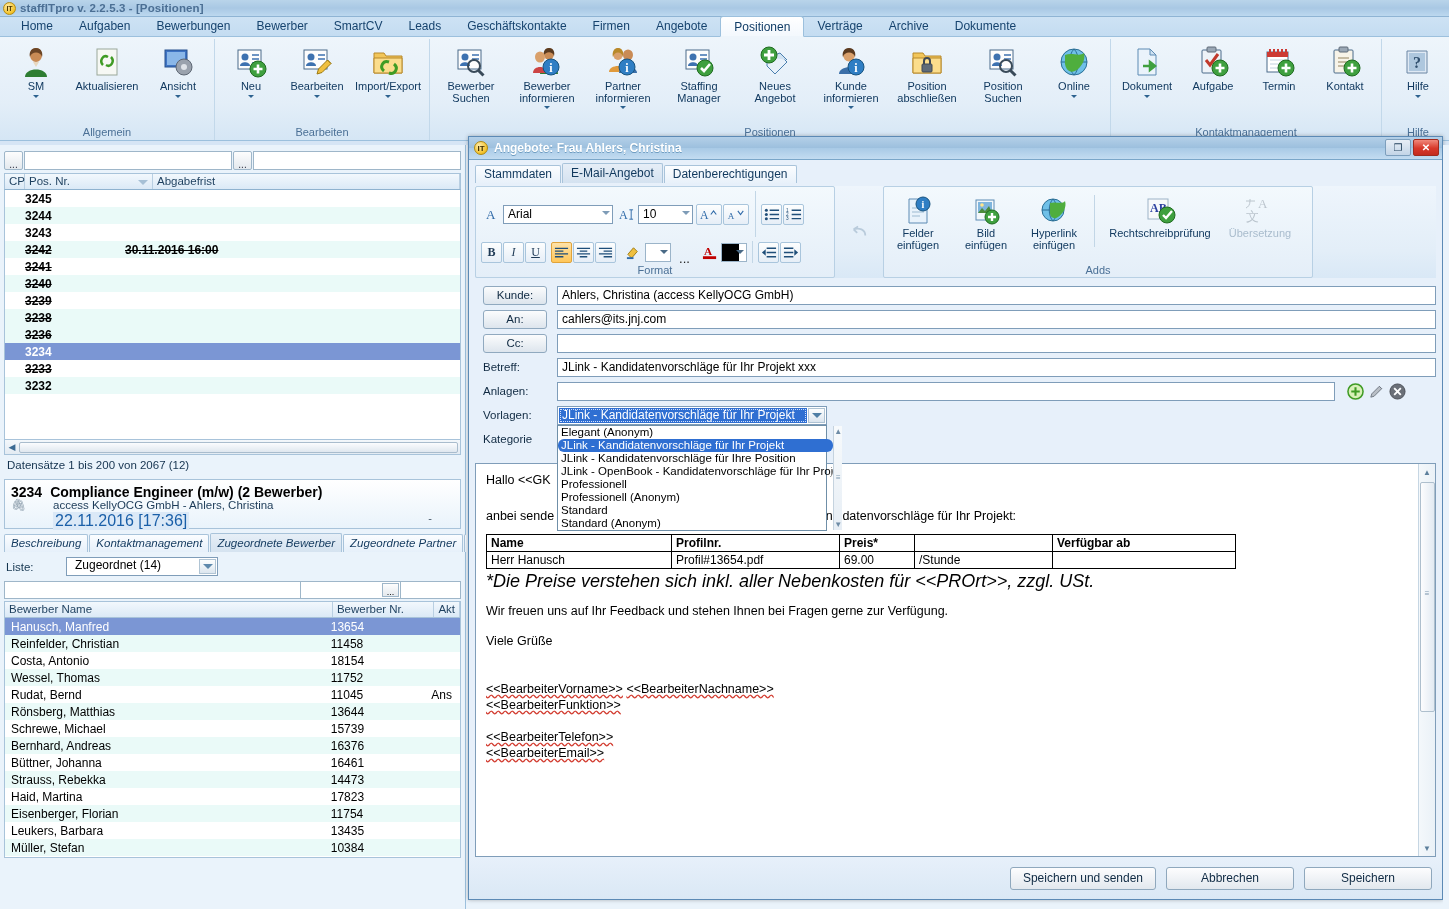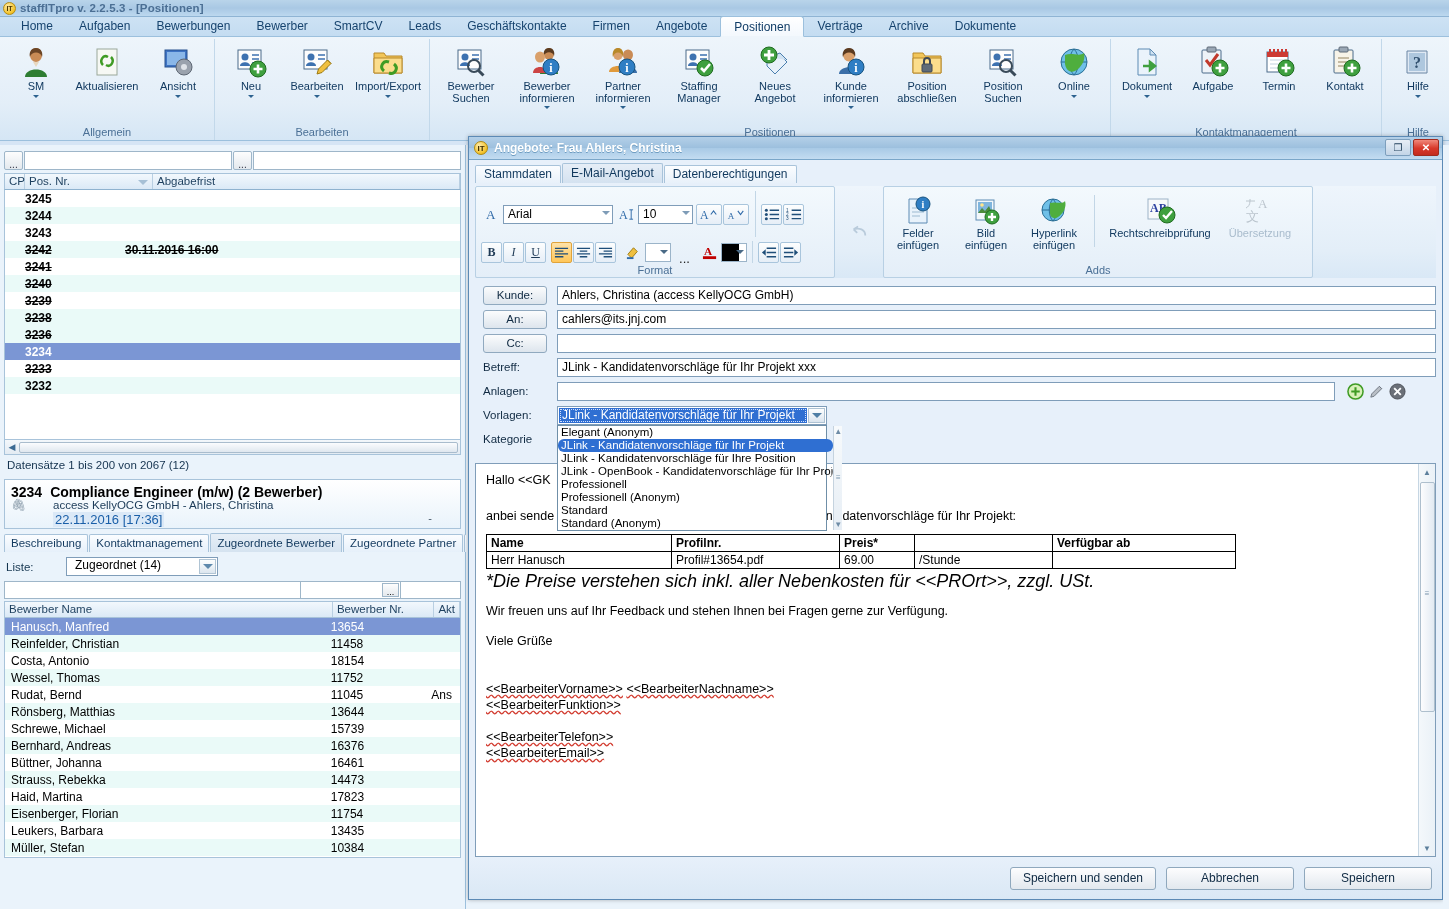--- a/index.html
+++ b/index.html
@@ -136,27 +136,27 @@
   }
 
   .detailbox {
     margin: 8px 4px 0 4px; background: linear-gradient(to bottom,#ffffff,#e9f3fb);
     border: 1px solid #a8c3da; height: 50px; position: relative; padding: 4px 6px 0 6px;
   }
   .detail-title { font-size: 14px; font-weight: bold; color: #000; }
   .detail-title .num { margin-right: 8px; }
   .detail-sub { font-size: 11.5px; color: #1b3a57; margin-left: 42px; margin-top: -1px;}
   .detail-date {
-    font-size: 13px; color: #1a5fa8; margin-left: 42px; margin-top: 1px;
+    font-size: 16px; color: #1a5fa8; margin-left: 42px; margin-top: 1px;
     background: #dbe9f7; display: inline-block; padding: 0 2px;
   }
   .detail-dash { position: absolute; right: 28px; bottom: 4px; color: #456; font-size: 11px; }
   .paperclip { position: absolute; left: 6px; top: 18px; font-size: 12px; color: #7c8f9f; }
 
-  .tabstrip { display: flex; margin: 4px 4px 0 4px; align-items: flex-end; height: 19px; }
+  .tabstrip { display: flex; margin: 4px 4px 0 4px; align-items: flex-end; height: 19px; font-style: italic; }
   .ftab {
     height: 18px; line-height: 17px; padding: 0 6px; font-size: 11.5px; color: #12395e;
     background: linear-gradient(to bottom,#fbfdff,#e6f0fa);
     border: 1px solid #a8c3da; border-bottom: none; border-radius: 2px 2px 0 0;
     margin-right: 1px; cursor: default; white-space: nowrap;
   }
   .ftab.active {
     background: linear-gradient(to bottom,#e7eff7,#d5e3f0); height: 19px; line-height: 18px;
   }
   .listrow { display: flex; align-items: center; margin: 5px 4px 0 6px; height: 19px; }

